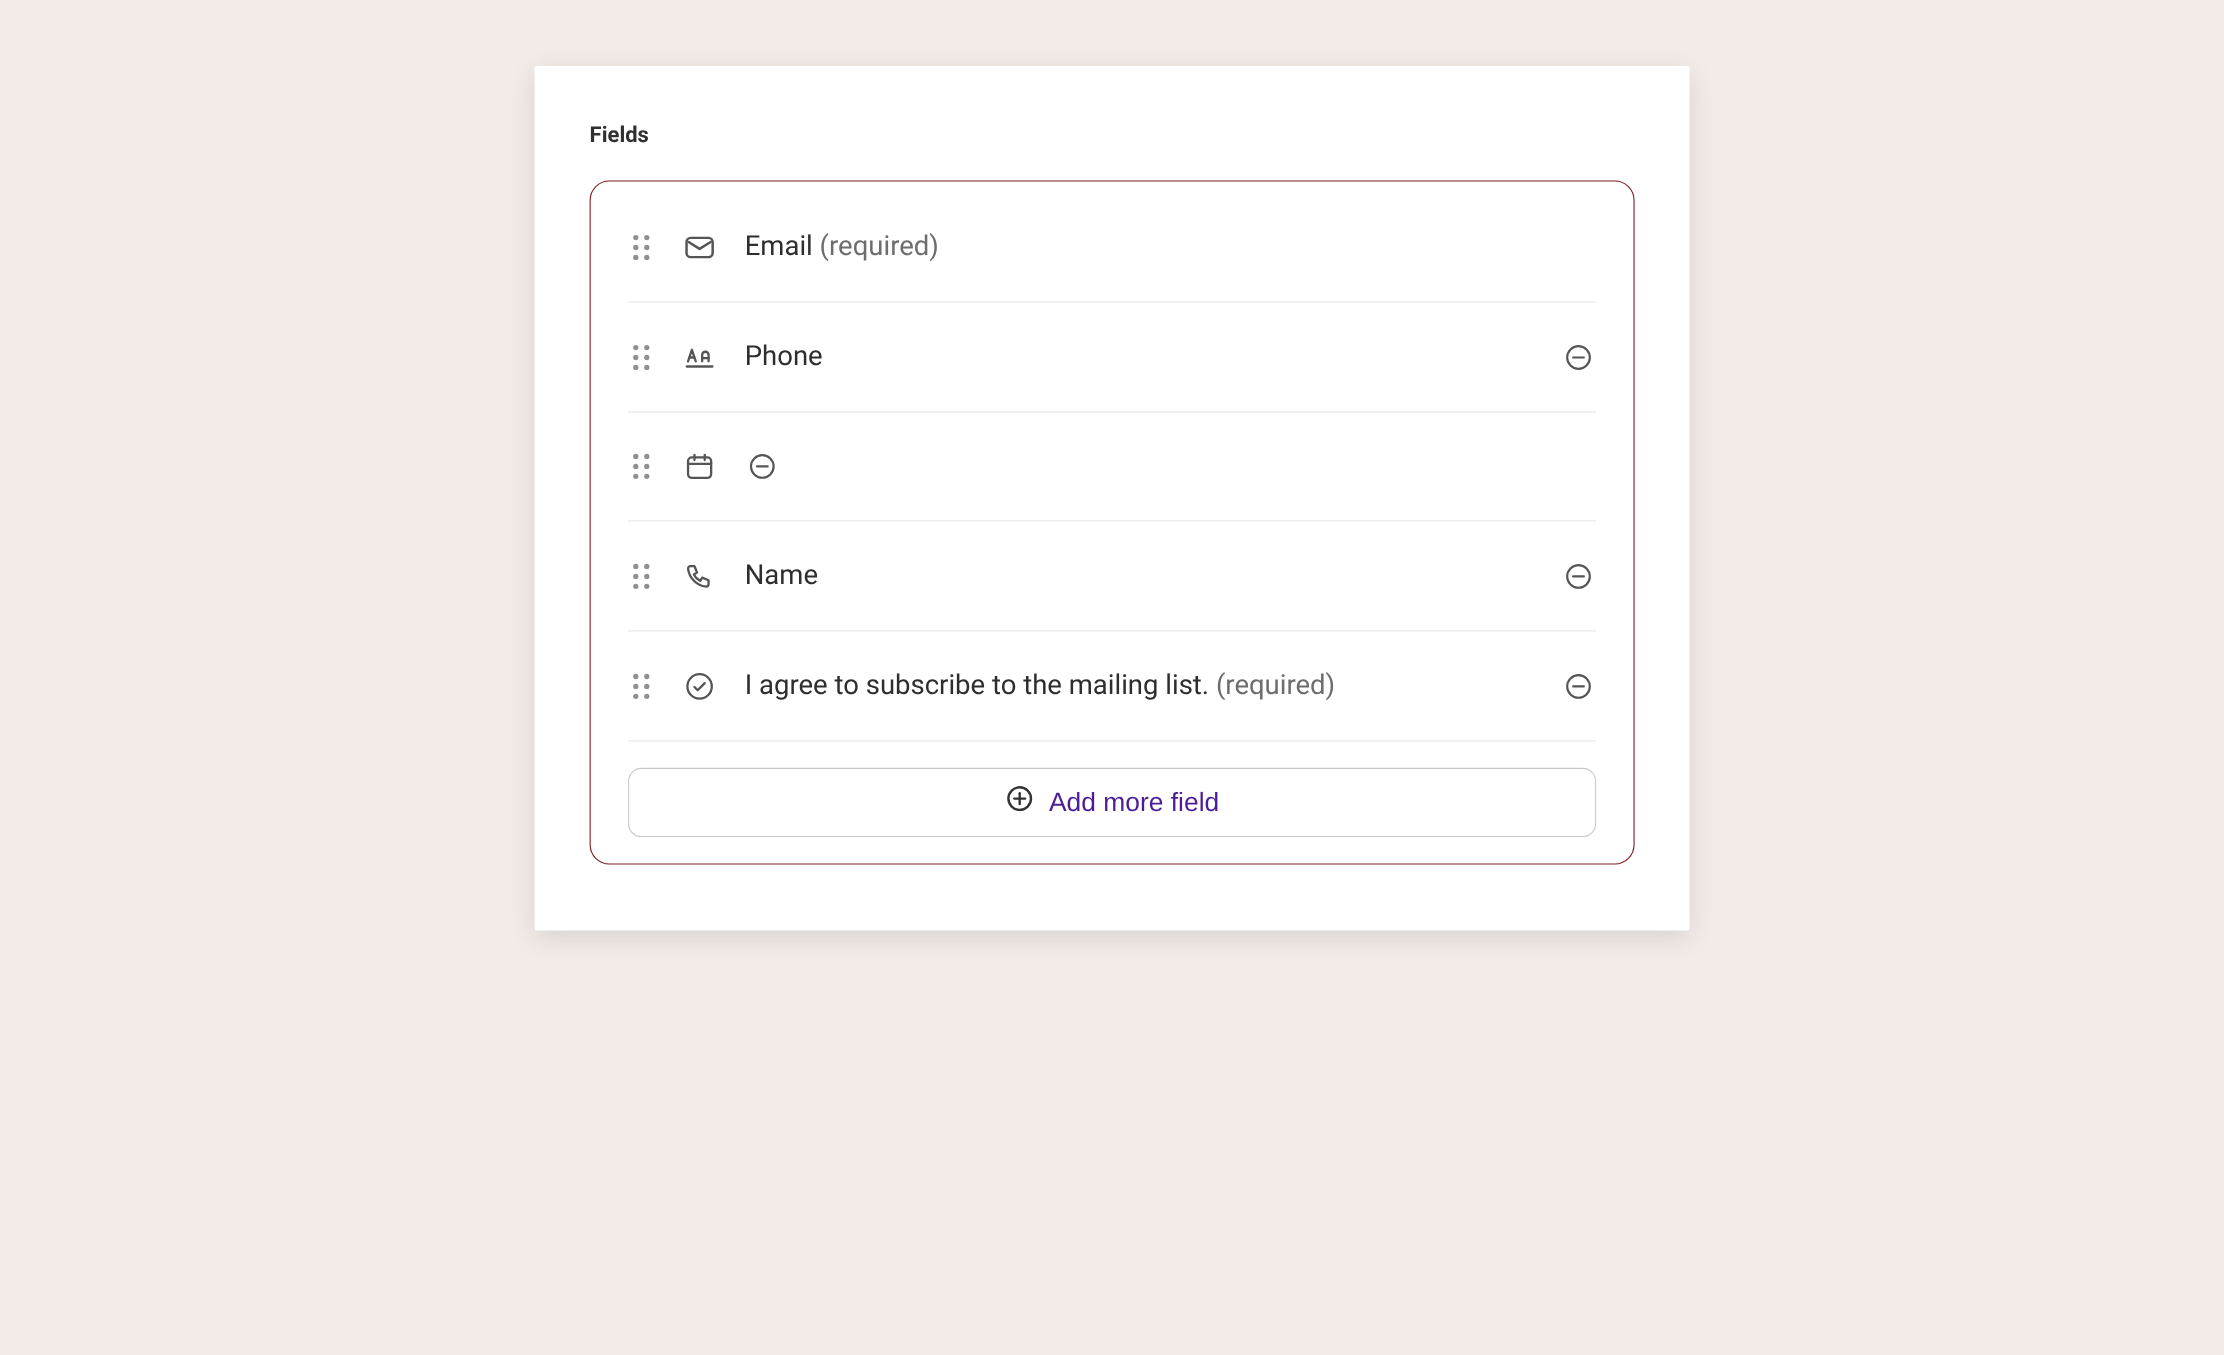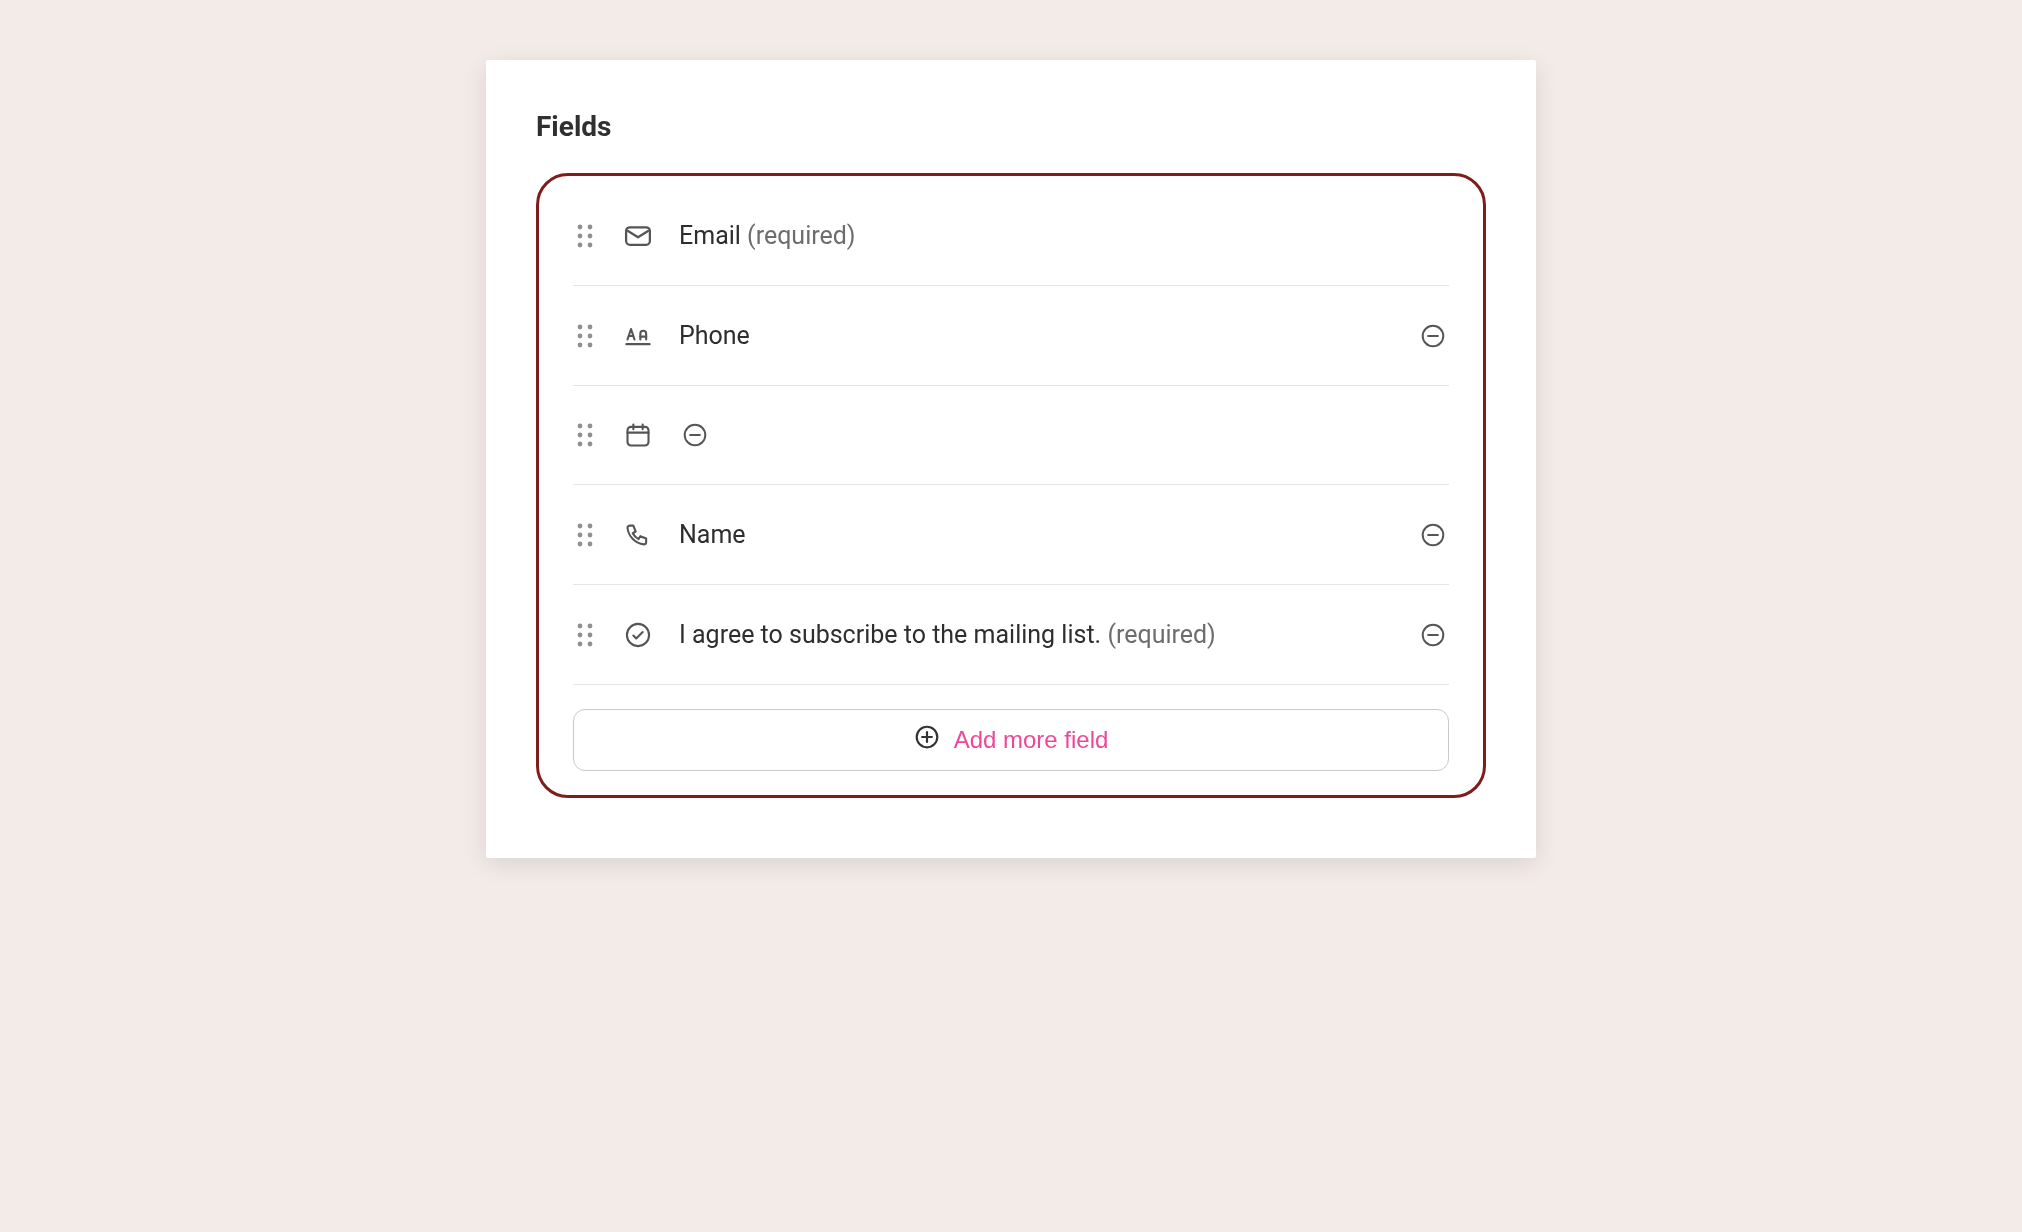--- a/index.html
+++ b/index.html
@@ -18,28 +18,28 @@
       padding-top: 60px;
     }
     .card {
       background: #ffffff;
       width: 1050px;
       padding: 50px 50px 60px 50px;
       box-shadow: 0 6px 24px rgba(0,0,0,0.1);
       border-radius: 2px;
     }
     .section-title {
-      font-size: 28px;
+      font-size: 20px;
       font-weight: 700;
       color: #303030;
       margin-bottom: 30px;
     }
     .fields-box {
-      border: 3px solid #7f1d1d;
-      border-radius: 32px;
+      border: 1px solid #7f1d1d;
+      border-radius: 18px;
       padding: 10px 34px 24px 34px;
     }
     .field-row {
       display: flex;
       align-items: center;
       padding: 32px 0;
       border-bottom: 1px solid #e5e5e5;
       gap: 24px;
     }
     .field-row:last-of-type {
@@ -89,21 +89,21 @@
       align-items: center;
       justify-content: center;
       gap: 14px;
       width: 100%;
       margin-top: 24px;
       padding: 14px 0;
       border: 1px solid #c9c9c9;
       border-radius: 12px;
       background: #fff;
       font-size: 24px;
-      color: #ec4899;
+      color: #4c1d95;
       cursor: pointer;
     }
     .add-btn svg {
       flex-shrink: 0;
     }
   </style>
 </head>
 <body>
 
 <div class="card">

